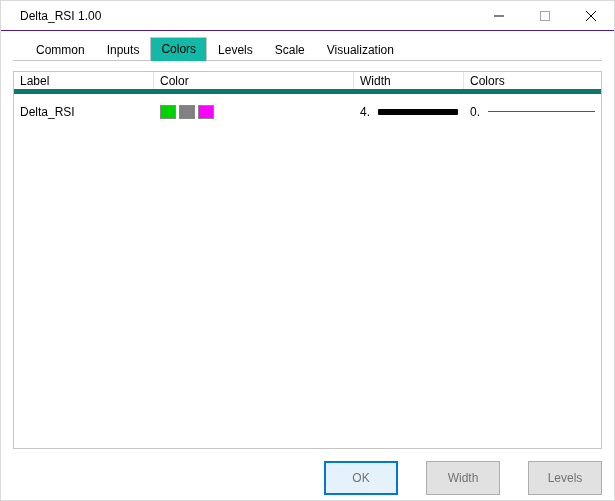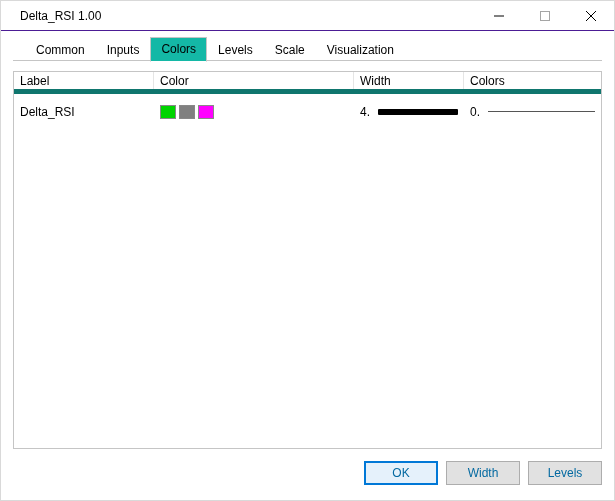--- a/index.html
+++ b/index.html
@@ -139,30 +139,31 @@
 
   
   .btnrow {
     display:flex;
     justify-content:flex-end;
     gap:8px;
     padding: 12px 12px 0 12px;
   }
   .btn {
     min-width: 74px;
-    height: 24px;
+    height: 34px;
     border: 1px solid #adadad;
     background: #e1e1e1;
     font-size:12px;
     font-family: inherit;
-    color:#0369a1;
+    color:#737373;
     display:flex;
     align-items:center;
     justify-content:center;
     cursor: default;
+    margin-left: 20px;
   }
   .btn.primary {
     border: 1px solid #0078d7;
     background: #e5f1fb;
     box-shadow: inset 0 0 0 1px #0078d7;
   }
 </style>
 </head>
 <body>
 

